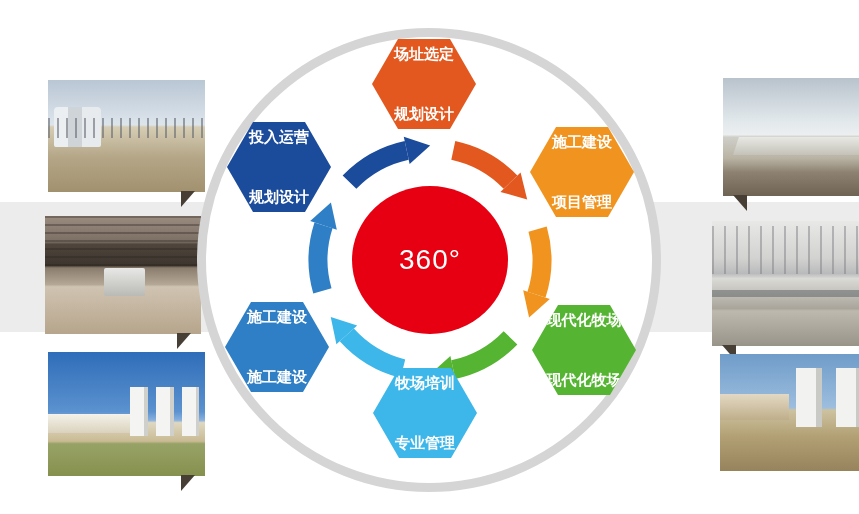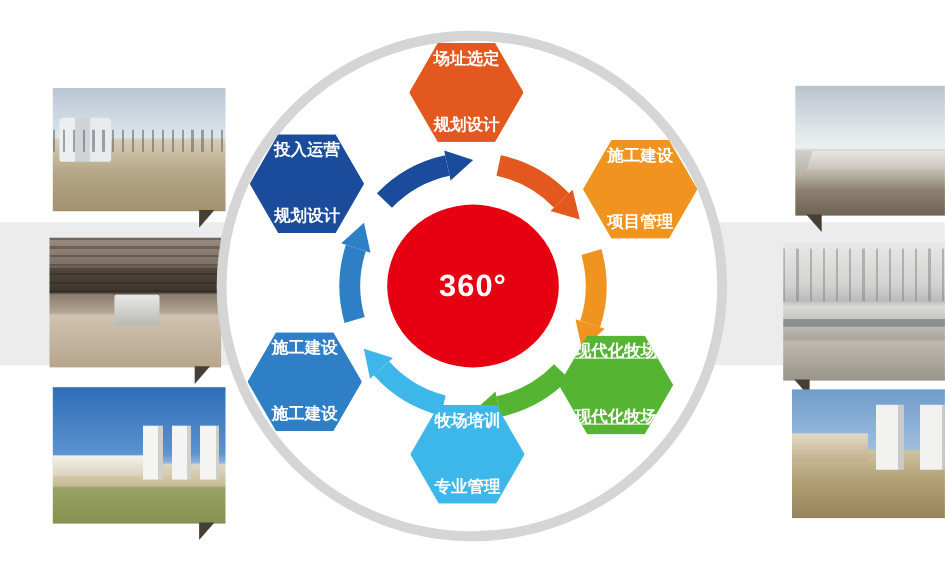--- a/index.html
+++ b/index.html
@@ -23,30 +23,30 @@
 
   
   .hex{
     position:absolute;width:104px;height:90px;z-index:3;
     clip-path:polygon(25% 0%,75% 0%,100% 50%,75% 100%,25% 100%,0% 50%);
     display:flex;flex-direction:column;align-items:center;justify-content:center;
     color:#fff;font-weight:bold;font-size:15px;line-height:1.35;text-align:center;gap:40px;
   }
   .hex-top{left:372px;top:39px;}
   .hex-tr{left:530px;top:127px;}
-  .hex-br{left:508px;top:305px;text-decoration:underline;}
+  .hex-br{left:532px;top:305px;}
   .hex-bottom{left:373px;top:368px;}
   .hex-bl{left:225px;top:302px;}
   .hex-tl{left:227px;top:122px;}
 
   
   .center-circle{
     position:absolute;left:352px;top:186px;width:156px;height:148px;border-radius:50%;
     z-index:3;display:flex;flex-direction:column;align-items:center;justify-content:center;
-    color:#fff;font-weight:bold;text-align:center;
+    color:#fff;font-weight:normal;text-align:center;
   }
   .center-circle .c1{font-size:28px;letter-spacing:1px;}
   .center-circle .c2{font-size:17px;margin-top:5px;letter-spacing:1px;}
 
   
   .photo{position:absolute;z-index:1;}
   .ph-img{position:absolute;inset:0;overflow:hidden;}
   .layer{position:absolute;}
   .tail{position:absolute;width:0;height:0;border-top:16px solid #473f35;bottom:-15px;}
   .tail-r{right:10px;border-right:14px solid transparent;}

